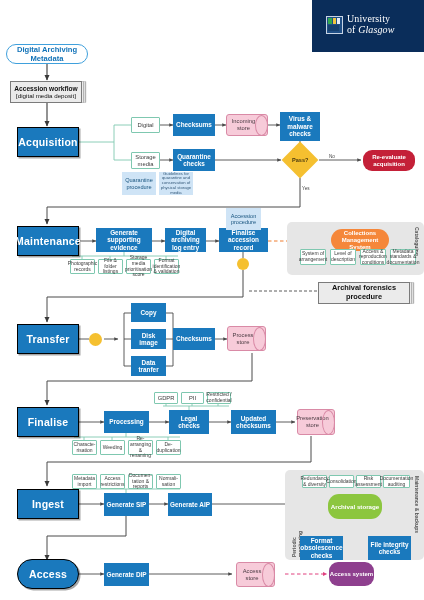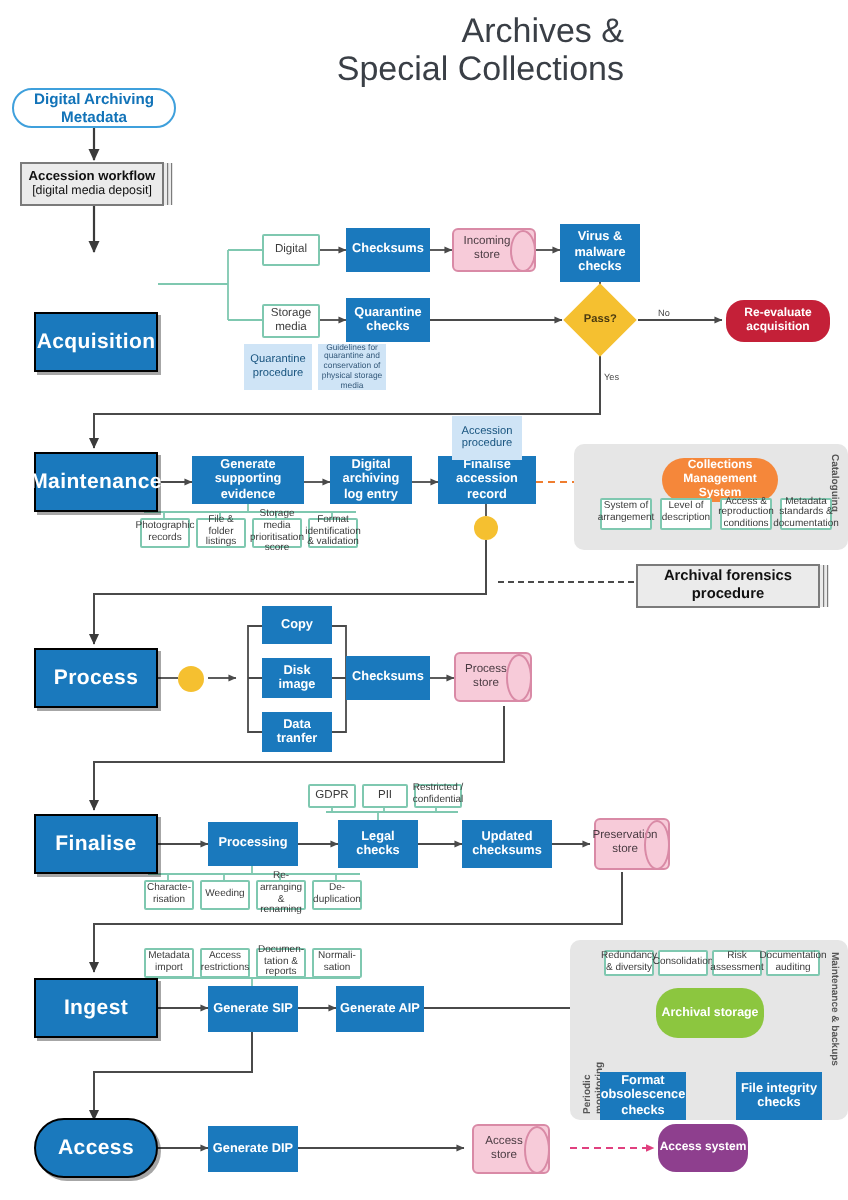--- a/index.html
+++ b/index.html
@@ -87,23 +87,33 @@
       writing-mode:vertical-rl;text-orientation:mixed;}
   .vlabel.ccw{writing-mode:vertical-rl;transform:rotate(180deg);}
 
   .edgelabel{position:absolute;font-size:4.6px;color:#444;}
 </style>
 </head>
 <body>
 
 <div id="canvas">
 
-  <div class="abs" id="header-title">
-    <div>Archives &amp;</div>
-    <div>Special Collections</div>
+  <div class="abs" id="logo-panel">
+    <div class="logo-wrap">
+      <span class="logo-crest">
+        <i class="c1"></i>
+          <i class="c2"></i>
+          <i class="c3"></i>
+          <i class="c4"></i>
+      </span>
+      <span class="logo-text">
+        <span>University</span>
+        <span class="l2"><b>of </b><span>Glasgow</span></span>
+      </span>
+    </div>
   </div>
 
   <svg class="abs" style="left:0;top:0;width:424px;height:600px;">
     <defs>
       <marker id="ah" markerWidth="5" markerHeight="5" refX="4.2" refY="2" orient="auto">
         <path d="M0,0 L4.4,2 L0,4 z" fill="#4a4a4a"></path>
       </marker>
       <marker id="ahb" markerWidth="6" markerHeight="6" refX="5" refY="2.5" orient="auto">
         <path d="M0,0 L5.4,2.5 L0,5 z" fill="#3a3a3a"></path>
       </marker>
@@ -224,28 +234,28 @@
 
   <div class="abs node pill-start" style="left:6px;top:44px;width:82px;height:20px;">
     <span>Digital Archiving Metadata</span>
   </div>
 
   <div class="abs node docbox" style="left:10px;top:81px;width:72px;height:22px;flex-direction:column;">
     <b>Accession workflow</b>
     <span>[digital media deposit]</span>
   </div>
 
-  <div class="abs node stage" style="left:17px;top:127px;width:62px;height:30px;margin-top:29px;">
+  <div class="abs node stage" style="left:17px;top:127px;width:62px;height:30px;">
     <span>Acquisition</span>
   </div>
   <div class="abs node stage" style="left:17px;top:226px;width:62px;height:30px;">
     <span>Maintenance</span>
   </div>
   <div class="abs node stage" style="left:17px;top:324px;width:62px;height:30px;">
-    <span>Process</span>
+    <span>Transfer</span>
   </div>
   <div class="abs node stage" style="left:17px;top:407px;width:62px;height:30px;">
     <span>Finalise</span>
   </div>
   <div class="abs node stage" style="left:17px;top:489px;width:62px;height:30px;">
     <span>Ingest</span>
   </div>
   <div class="abs node stage" style="left:17px;top:559px;width:62px;height:30px;border-radius:15px;">
     <span>Access</span>
   </div>

